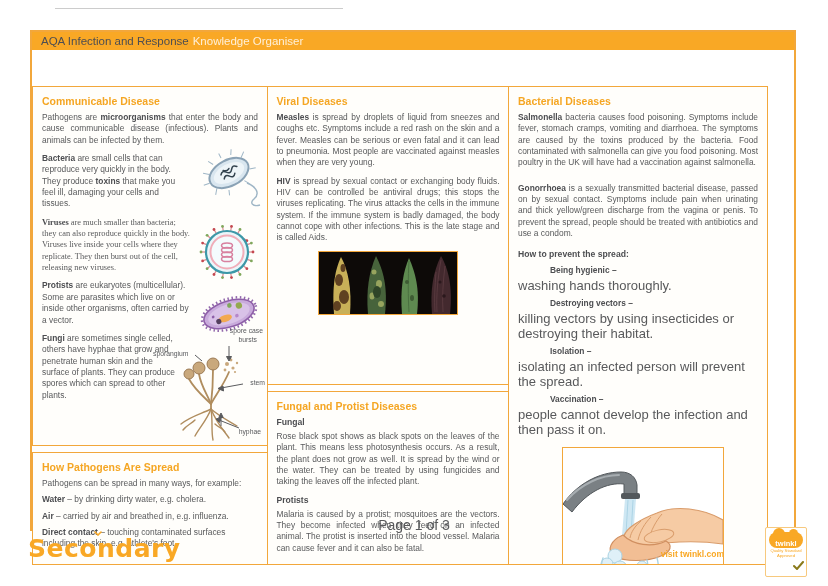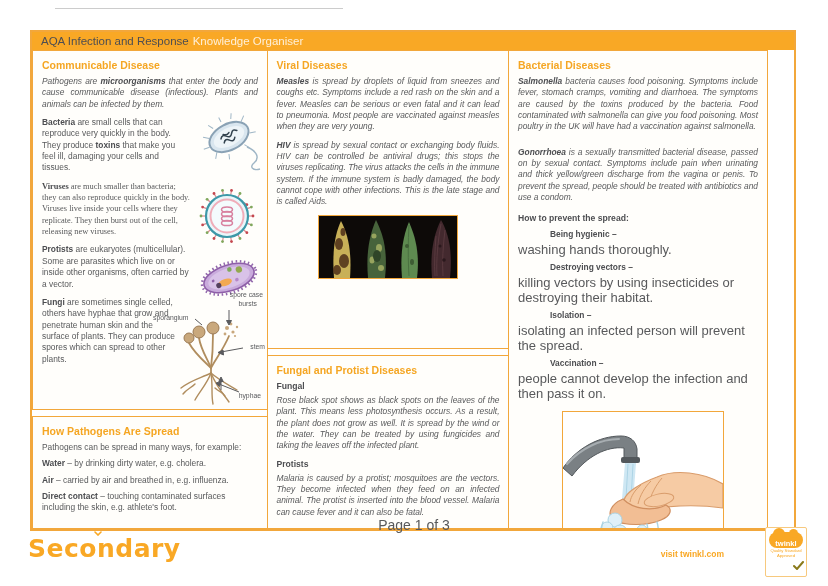--- a/index.html
+++ b/index.html
@@ -6,33 +6,33 @@
   html,body { width:828px; height:586px; background:#ffffff; font-family:"Liberation Sans", sans-serif; }
   .page { position:relative; width:828px; height:586px; background:#fff; overflow:hidden; color:#58595B; }
   .artifact-line { position:absolute; left:55px; top:8px; width:288px; height:1px; background:#cccccc; }
 
   
   .frame { position:absolute; left:30px; top:30px; width:766px; height:501px; border:2px solid #F2A73B; background:#fff; }
   .hdr { height:18px; background:#F9A825; color:#fff; font-size:11.5px; line-height:18px; padding-left:9px; white-space:nowrap; }
   .hdr b { font-weight:normal; }
   .hdr .reg { font-weight:normal; color:rgba(255,255,255,0.82); margin-left:4px; }
 
-  .cols { display:flex; flex-direction:row; height:479px; }
+  .cols { display:flex; flex-direction:row; height:479px;margin-top:36px; }
   .col { display:flex; flex-direction:column; gap:6px; }
   .col1 { width:236px; }
   .col2 { width:243px; margin-left:-1.5px; }
   .col3 { width:260px; margin-left:-1.5px; }
 
   .box { border:1.5px solid #F2A73B; background:#FFFEFB; padding:8px 9px; position:relative; overflow:hidden; }
   .flex1 { flex:1; }
 
   h3.sec { font-size:10.5px; font-weight:bold; color:#F5A623; margin-bottom:5px; }
   p, .line { font-size:8.4px; line-height:1.35; color:#58595B; }
   p { margin-bottom:7px; }
-  .just { text-align:justify;font-style:italic; }
+  .just { text-align:justify; }
   b { font-weight:bold; color:#4d4e51; }
   .sub { font-size:8.6px; font-weight:bold; margin-bottom:4px; color:#4d4e51; }
 
   .w140 { width:140px; } .w148 { width:148px;font-family:Liberation Serif, serif; } .w150 { width:150px; }
 
   
   .ill { position:absolute; }
   .ill-bacteria { right:6px;  top:60px; }
   .ill-virus    { right:10px; top:131px; }
   .ill-protist  { right:4px;  top:201px; }

